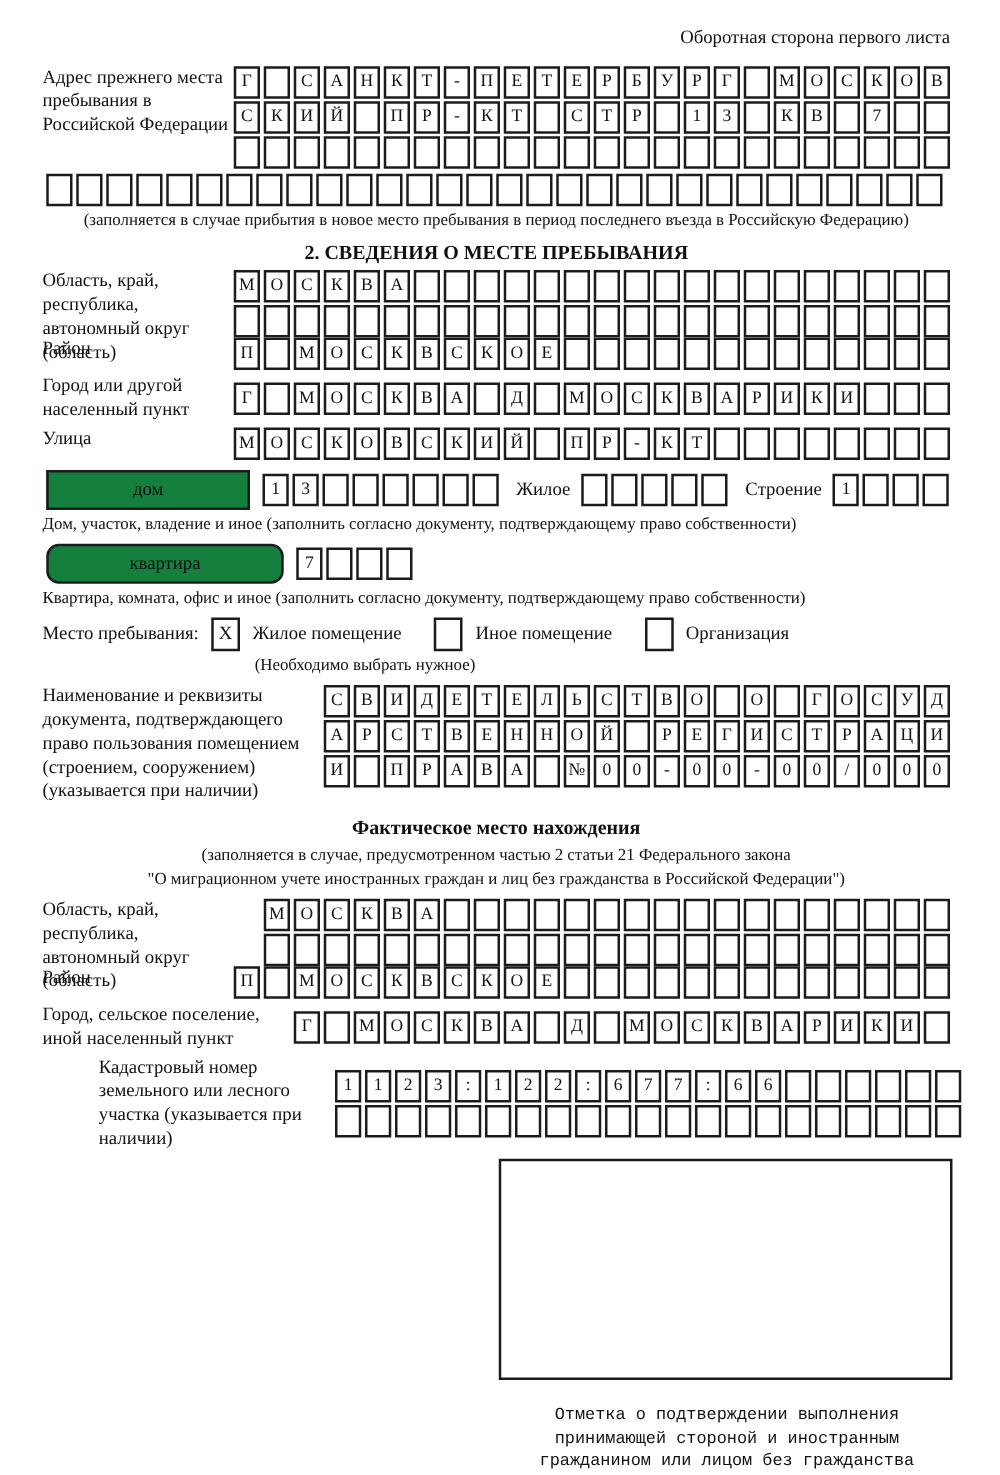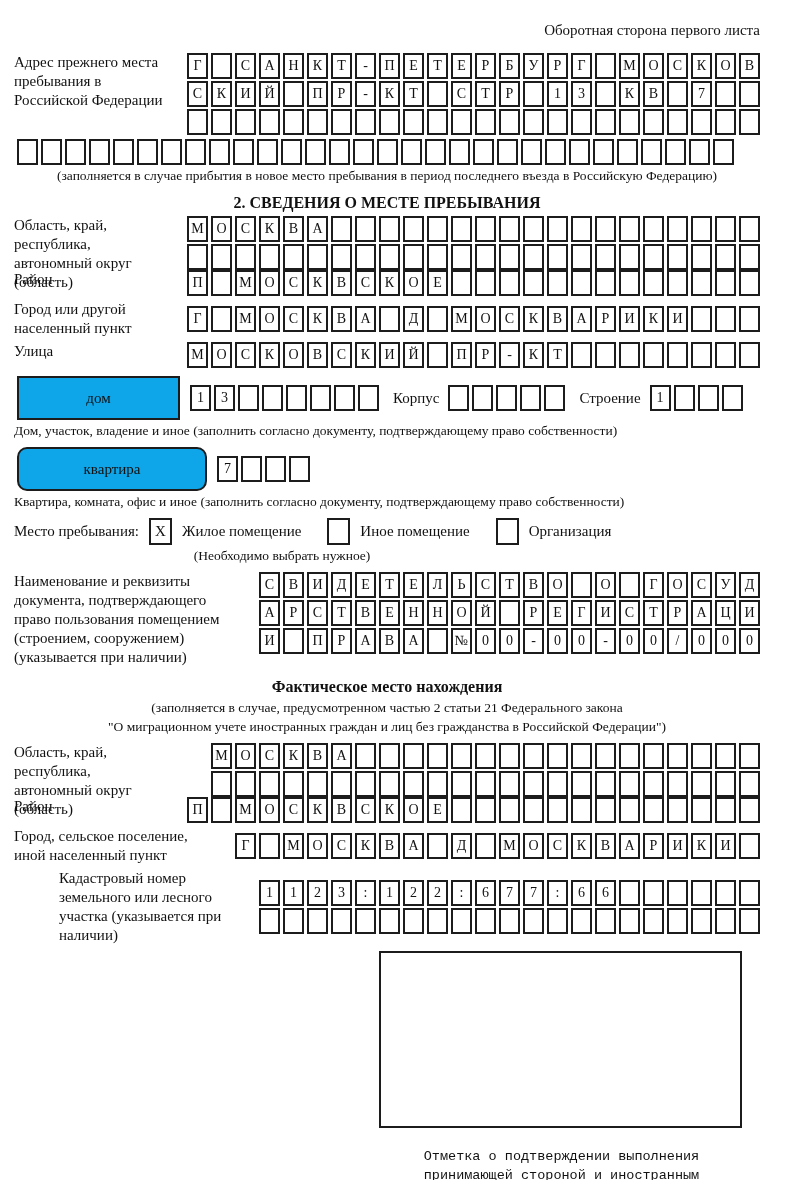--- a/index.html
+++ b/index.html
@@ -1,20 +1,20 @@
 <!DOCTYPE html>
 <html><head>
 <meta charset="utf-8">
 <style>
   html,body{margin:0;padding:0;background:#ffffff;}
   .page{
     position:relative;
     width:800px;height:1180px;
     box-sizing:border-box;
-    padding:14px 40px 0 14px;
+    padding:14px 40px 0 34px;
     font-family:"Liberation Serif","DejaVu Serif",serif;
     color:#111;
     overflow:hidden;
     background:#fff;
   }
   .hdr{ text-align:right; font-size:15px; margin:8px 0 14px 0;}
   .row{ display:flex; align-items:flex-start; margin-top:4px;}
   .row.center-v{ align-items:center;}
   .lbl{ font-size:15px; line-height:1.27; flex:0 0 auto; }
   .cells{ margin-left:auto; white-space:nowrap; display:flex;}
@@ -25,23 +25,23 @@
     border:2px solid #1c1c1c; margin-left:3px;
     font-size:14px; line-height:1; background:#fff; flex:0 0 auto;
   }
   .rowstack{ flex:1 1 auto; display:flex; flex-direction:column; }
   .rowstack .cells{ margin-top:0;}
   .rowstack .cells + .cells{ margin-top:2px;}
   .caption{ font-size:13.5px; text-align:center; margin-top:3px;}
   .caption.left{ text-align:left; }
   .sect-title{ font-size:16px; font-weight:bold; text-align:center; margin:10px 0 4px 0;}
   .widebox{
-    box-sizing:border-box; border:2px solid #1c1c1c; height:44px;
+    box-sizing:border-box; border:2px solid #1c1c1c; height:32px;
     display:inline-flex; align-items:center; justify-content:center;
-    font-size:15px; background:#0ea5e9; flex:0 0 auto;
+    font-size:15px; background:#15803d; flex:0 0 auto;
   }
   .inline-lbl{ font-size:15px; margin:0 6px 0 14px; align-self:center;}
   .checkbox{
     display:inline-flex; align-items:center; justify-content:center;
     width:23px; height:27px; box-sizing:border-box;
     border:2px solid #1c1c1c; font-size:15px; background:#fff; flex:0 0 auto;
   }
   .stay .optlbl{ font-size:15px; margin:0 26px 0 10px;}
   .stamp-wrap{ margin-top:6px; margin-left:365px; width:365px;}
   .stamp-box{ box-sizing:border-box; width:363px; height:177px; border:2px solid #1c1c1c; background:#fff;}
@@ -329,21 +329,21 @@
     <div class="cells left" style="margin-left:7px;">
         <span class="cell">1</span>
         <span class="cell">3</span>
         <span class="cell"></span>
         <span class="cell"></span>
         <span class="cell"></span>
         <span class="cell"></span>
         <span class="cell"></span>
         <span class="cell"></span>
       </div>
-    <span class="inline-lbl">Корпус</span>
+    <span class="inline-lbl">Жилое</span>
     <div class="cells left">
         <span class="cell"></span>
         <span class="cell"></span>
         <span class="cell"></span>
         <span class="cell"></span>
         <span class="cell"></span>
       </div>
     <span class="inline-lbl">Строение</span>
     <div class="cells left">
         <span class="cell">1</span>

